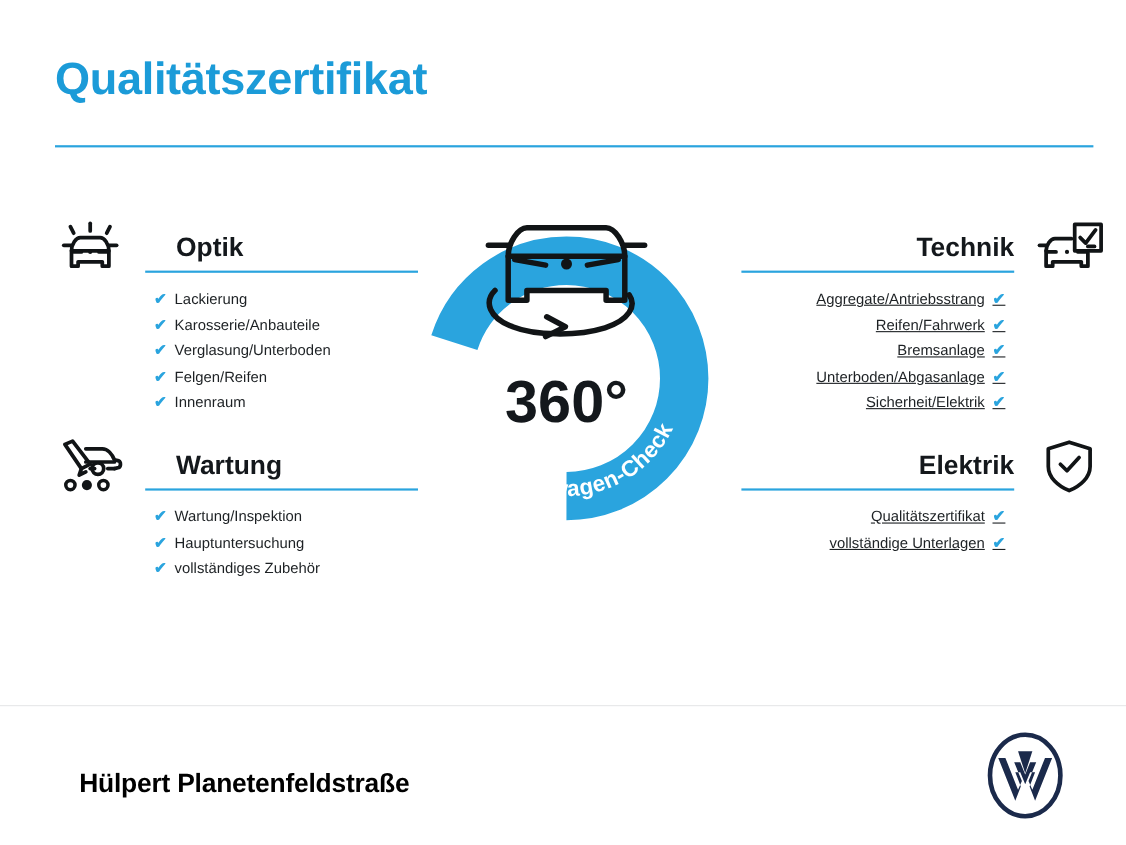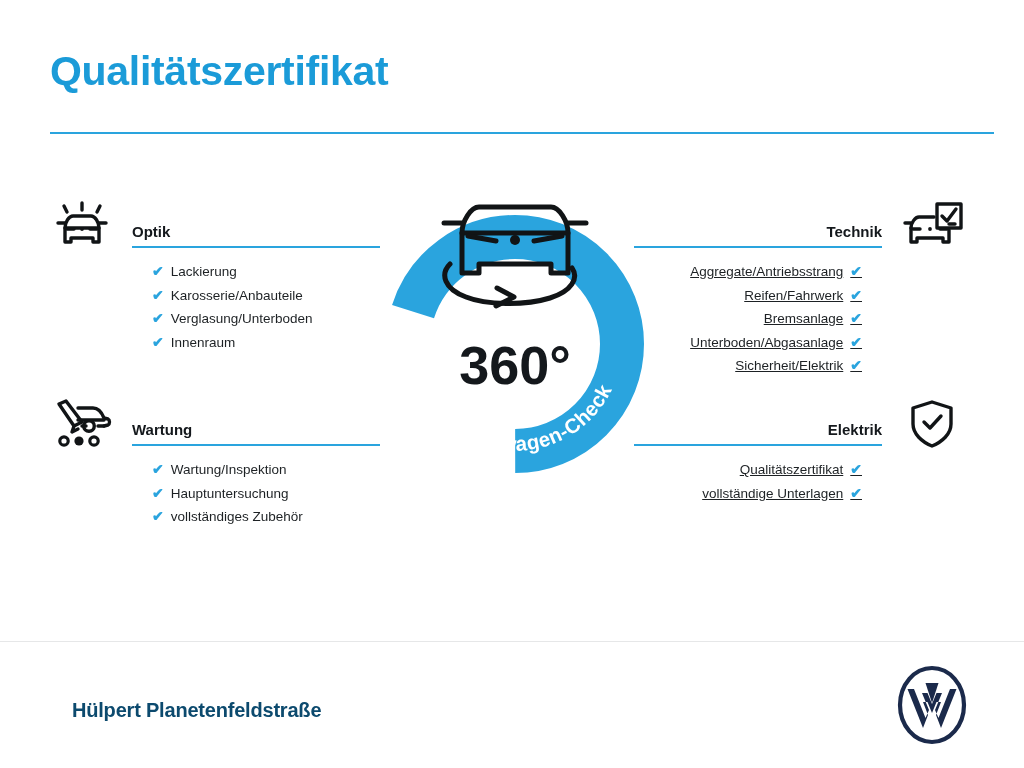--- a/index.html
+++ b/index.html
@@ -48,35 +48,36 @@
     top: 140px;
     width: 1024px;
     height: 500px;
   }
 
   .panel {
     position: absolute;
     width: 330px;
   }
   .panel.left  { left: 48px; }
-  .panel.right { left: 636px; }
+  .panel.right { left: 676px; }
   .panel.row1  { top: 62px; }
   .panel.row2  { top: 260px; }
 
   .panel-head {
     position: relative;
     height: 46px;
   }
   .panel-title {
     position: absolute;
     bottom: 8px;
-    font-size: 15px;
+    font-size: 24px;
     font-weight: bold;
     color: #14181c;
     white-space: nowrap;
+    margin-left: 28px;
   }
   .left .panel-title  { left: 84px; }
   .right .panel-title { right: 84px; }
 
   .panel-rule {
     position: absolute;
     bottom: 0;
     height: 2px;
     background: #2aa4de;
     width: 248px;
@@ -89,21 +90,21 @@
     top: -4px;
     width: 68px;
     height: 56px;
   }
   .left .panel-icon  { left: 0px; }
   .right .panel-icon { right: 0px; }
   .panel-icon svg { display: block; width: 100%; height: 100%; }
 
   .check-list {
     list-style: none;
-    margin: 16px;
+    margin: 4px;
     padding: 0;
     margin-top: 12px;
   }
   .check-list li {
     font-size: 13.5px;
     color: #1d2124;
     line-height: 23.6px;
     white-space: nowrap;
     display: block;
   }
@@ -141,23 +142,23 @@
     position: absolute;
     left: 0; top: 0;
     width: 1024px;
     height: 1px;
     background: #e6e7e8;
   }
   #dealer-name {
     position: absolute;
     left: 72px;
     top: 58px;
-    font-size: 20px;
+    font-size: 24px;
     font-weight: bold;
-    color: #0c4a6e;
+    color: #000000;
     letter-spacing: -0.2px;
     white-space: nowrap;
   }
   #vw-logo {
     position: absolute;
     left: 892px;
     top: 665px;
     width: 80px;
     height: 80px;
   }
@@ -191,20 +192,21 @@
           <circle cx="34" cy="31" r="1.9" fill="#111416"></circle>
         </svg>
       </span>
       <span class="panel-title">Optik</span>
       <span class="panel-rule"></span>
     </div>
     <ul class="check-list">
       <li><span class="chk">✔</span><span>Lackierung</span></li>
       <li><span class="chk">✔</span><span>Karosserie/Anbauteile</span></li>
       <li><span class="chk">✔</span><span>Verglasung/Unterboden</span></li>
+      <li><span class="chk">✔</span><span>Felgen/Reifen</span></li>
       <li><span class="chk">✔</span><span>Innenraum</span></li>
     </ul>
   </div>
 
   <div class="panel right row1">
     <div class="panel-head">
       <span class="panel-icon">
         <svg viewBox="0 0 68 56">
           <g fill="none" stroke="#111416" stroke-width="3.4" stroke-linecap="round" stroke-linejoin="round">
             <path d="M13 30 C13 25 17 19 21 19 L36 19"></path>

